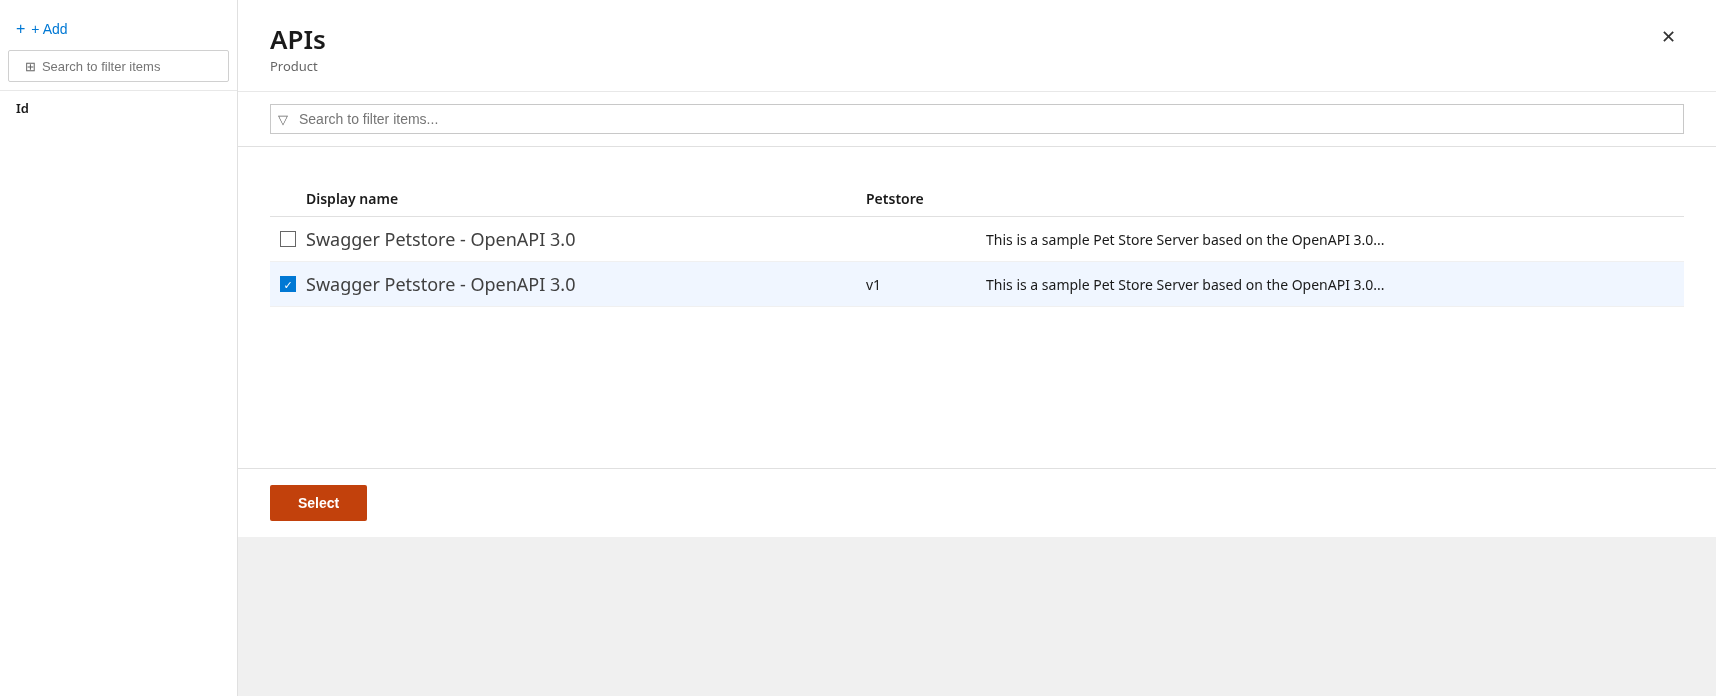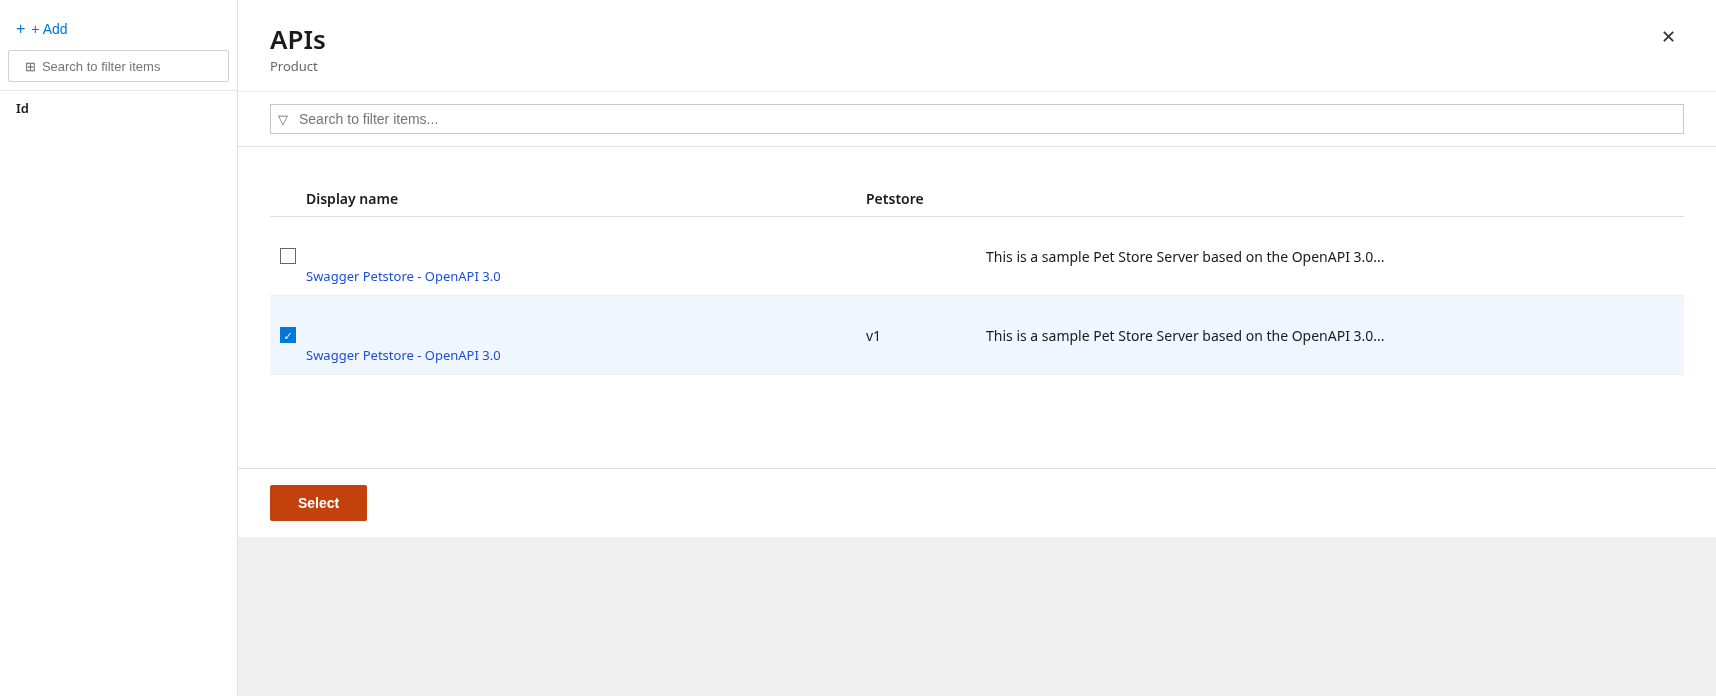--- a/index.html
+++ b/index.html
@@ -209,23 +209,22 @@
       background: #0078d4;
       border: 1.5px solid #0078d4;
       display: inline-flex;
       align-items: center;
       justify-content: center;
       color: #fff;
       font-size: 11px;
     }
 
     .cell-name {
-      font-size: 13px;
-      color: #1d4ed8;
-      margin-top: 40px;
+      font-size: 18px;
+      color: #404040;
     }
     .cell-version {
       font-size: 14px;
       color: #1a1a1a;
     }
     .cell-description {
       font-size: 14px;
       color: #1a1a1a;
       overflow: hidden;
       text-overflow: ellipsis;

